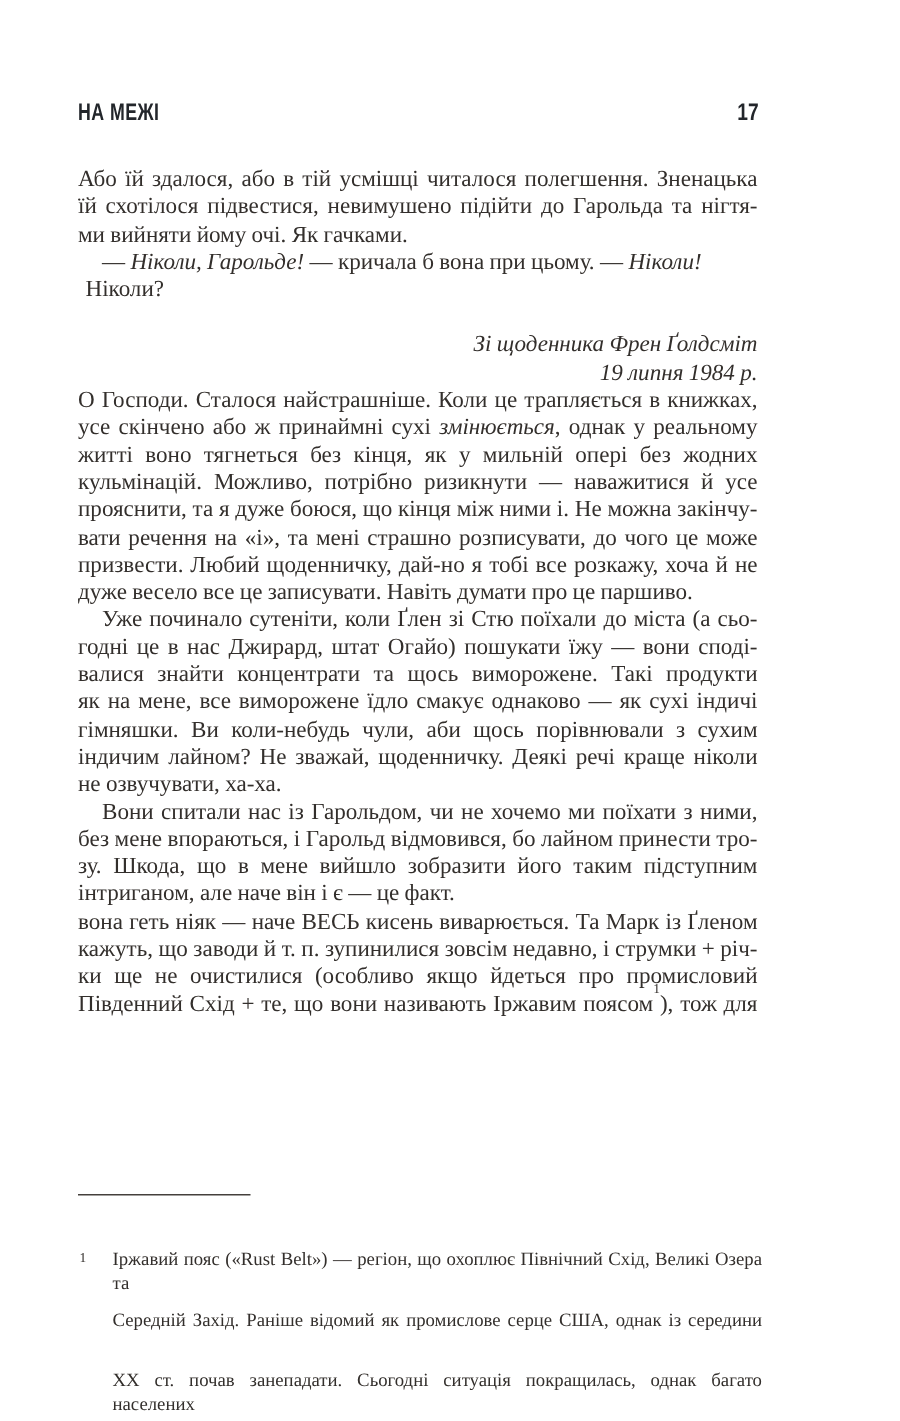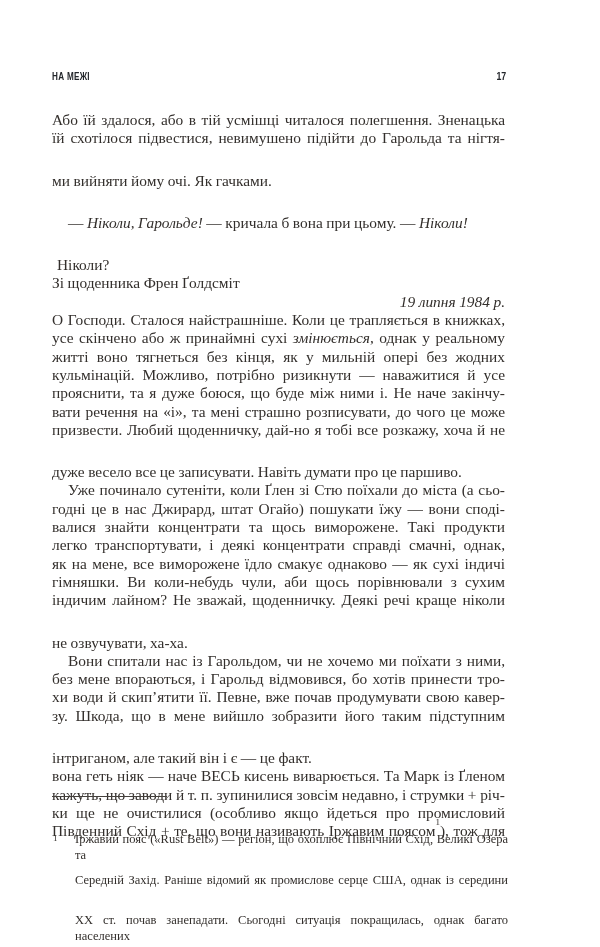--- a/index.html
+++ b/index.html
@@ -20,21 +20,21 @@
   .running-head {
     position: absolute;
     left: 52px;
     right: 94px;
     top: 68px;
     display: flex;
     justify-content: space-between;
     align-items: flex-start;
     font-family: "Liberation Sans", "DejaVu Sans", sans-serif;
     font-weight: bold;
-    font-size: 11px;
+    font-size: 16px;
     line-height: 16px;
     color: #23262b;
   }
   .rh-title {
     display: inline-block;
     transform: scaleX(0.74);
     transform-origin: 0 50%;
     letter-spacing: 0.4px;
     white-space: nowrap;
   }
@@ -52,33 +52,35 @@
     font-size: 15.4px;
     line-height: 18.3px;
     word-spacing: -0.3px;
   }
   .tl {
     height: 18.3px;
     text-align: justify;
     text-align-last: justify;
     white-space: normal;
   }
-  .tl.end { text-align-last: left; margin-top: 24px; }
+  .tl.end { text-align-last: left; }
   .tl.ind { text-indent: 16px; }
   .tl em { font-style: italic; }
   .text-col sup, .footnote sup {
     font-size: 9px;
     line-height: 0;
     position: relative;
     top: -5px;
   }
   .diary-heading {
+    margin-top: 19px;
     height: 18.3px;
     line-height: 18.3px;
-    text-align: left;
+    text-align: right;
+    font-style: italic;
   }
   .diary-date {
     height: 18.3px;
     line-height: 18.3px;
     text-align: right;
     font-style: italic;
   }
   
   .footnote-rule {
     position: absolute;
@@ -134,37 +136,35 @@
         <div class="tl end ind"><span>— </span><em>Ніколи, Гарольде!</em><span> — кричала б вона при цьому. — </span><em>Ніколи!</em></div>
         <div class="tl end" style="text-indent: 5px;"><span>Ніколи?</span></div>
       </div>
     <div class="diary-heading">Зі щоденника Френ Ґолдсміт</div>
     <div class="diary-date">19 липня 1984 р.</div>
     <div>
         <div class="tl"><span>О Господи. Сталося найстрашніше. Коли це трапляється в книжках,</span></div>
         <div class="tl"><span>усе скінчено або ж принаймні сухі </span><em>змінюється</em><span>, однак у реальному</span></div>
         <div class="tl"><span>житті воно тягнеться без кінця, як у мильній опері без жодних</span></div>
         <div class="tl"><span>кульмінацій. Можливо, потрібно ризикнути — наважитися й усе</span></div>
-        <div class="tl"><span>прояснити, та я дуже боюся, що буде між ними і. Не наче закінчу-</span></div>
+        <div class="tl"><span>прояснити, та я дуже боюся, що кінця між ними і. Не можна закінчу-</span></div>
         <div class="tl"><span>вати речення на «і», та мені страшно розписувати, до чого це може</span></div>
         <div class="tl"><span>призвести. Любий щоденничку, дай-но я тобі все розкажу, хоча й не</span></div>
         <div class="tl end"><span>дуже весело все це записувати. Навіть думати про це паршиво.</span></div>
         <div class="tl ind"><span>Уже починало сутеніти, коли Ґлен зі Стю поїхали до міста (а сьо-</span></div>
         <div class="tl"><span>годні це в нас Джирард, штат Огайо) пошукати їжу — вони споді-</span></div>
         <div class="tl"><span>валися знайти концентрати та щось виморожене. Такі продукти</span></div>
-        <div class="tl"><span>легко транспортувати, і деякі концентрати справді смачні, однак,</span></div>
         <div class="tl"><span>як на мене, все виморожене їдло смакує однаково — як сухі індичі</span></div>
         <div class="tl"><span>гімняшки. Ви коли-небудь чули, аби щось порівнювали з сухим</span></div>
         <div class="tl"><span>індичим лайном? Не зважай, щоденничку. Деякі речі краще ніколи</span></div>
         <div class="tl end"><span>не озвучувати, ха-ха.</span></div>
         <div class="tl ind"><span>Вони спитали нас із Гарольдом, чи не хочемо ми поїхати з ними,</span></div>
-        <div class="tl"><span>без мене впораються, і Гарольд відмовився, бо хотів принести тро-</span></div>
-        <div class="tl"><span>хи води й скип’ятити її. Певне, вже почав продумувати свою кавер-</span></div>
+        <div class="tl"><span>без мене впораються, і Гарольд відмовився, бо лайном принести тро-</span></div>
         <div class="tl"><span>зу. Шкода, що в мене вийшло зобразити його таким підступним</span></div>
-        <div class="tl end"><span>інтриганом, але такий він і є — це факт.</span></div>
+        <div class="tl end"><span>інтриганом, але наче він і є — це факт.</span></div>
         <div class="tl"><span>вона геть ніяк — наче ВЕСЬ кисень виварюється. Та Марк із Ґленом</span></div>
         <div class="tl"><span>кажуть, що заводи й т. п. зупинилися зовсім недавно, і струмки + річ-</span></div>
         <div class="tl"><span>ки ще не очистилися (особливо якщо йдеться про промисловий</span></div>
         <div class="tl"><span>Південний Схід + те, що вони називають Іржавим поясом</span><sup>1</sup><span>), тож для</span></div>
       </div>
   </div>
 
   <div class="footnote-rule"></div>
 
   <div class="footnote">

